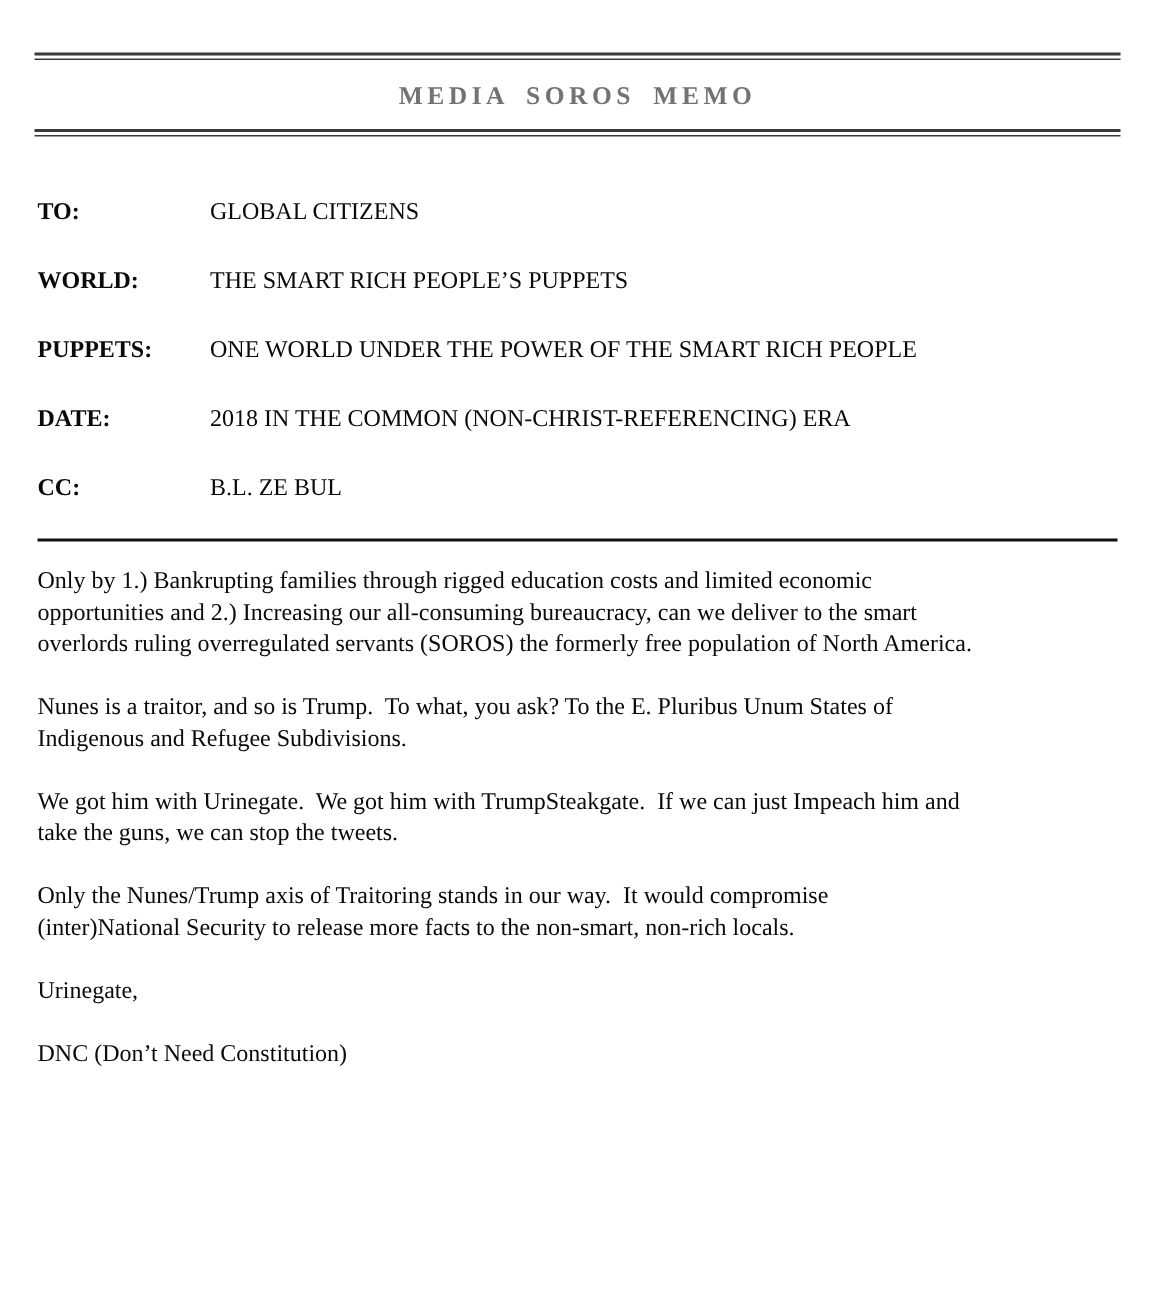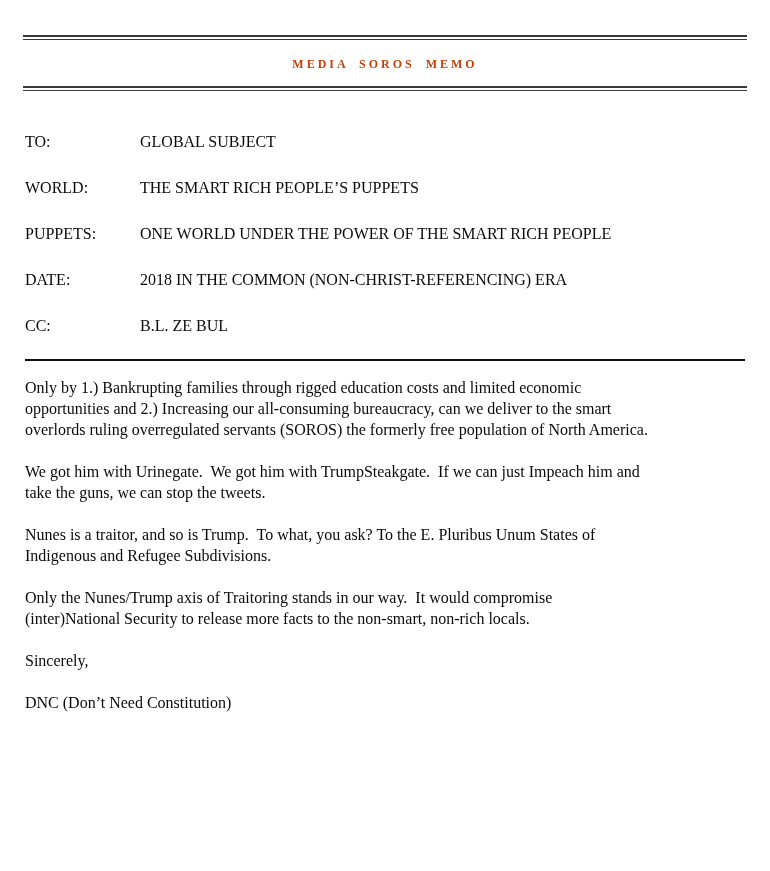--- a/index.html
+++ b/index.html
@@ -28,41 +28,41 @@
     height: 2px;
     border-top: 2px solid #3a3a3a;
     border-bottom: 1px solid #3a3a3a;
   }
   .rule-top { margin-top: 35px; }
   .rule-under-title { margin-top: 11px; }
   .memo-title {
     margin: 13px 0 0 0;
     width: 720px;
     text-align: center;
-    font-size: 12px;
+    font-size: 17px;
     font-weight: bold;
     letter-spacing: 3px;
     word-spacing: 5px;
     line-height: 22px;
-    color: #c2410c;
+    color: #737373;
   }
   .fields {
     margin-top: 40px;
   }
   .field-row {
     display: flex;
     line-height: 21px;
     font-size: 16px;
     margin-bottom: 25px;
   }
   .field-row:last-child { margin-bottom: 16px; justify-content: space-between; }
   .field-label {
     width: 115px;
     flex: 0 0 115px;
-    font-weight: normal;
+    font-weight: bold;
   }
   .field-value {
     flex: 1;
   }
   .separator {
     margin-top: 23px;
     width: 720px;
     height: 0;
     border-top: 2px solid #101010;
   }
@@ -84,21 +84,21 @@
 
   <div class="double-rule rule-top"></div>
 
   <h1 class="memo-title">MEDIA SOROS MEMO</h1>
 
   <div class="double-rule rule-under-title"></div>
 
   <div class="fields">
     <div class="field-row">
       <span class="field-label">TO:</span>
-      <span class="field-value">GLOBAL SUBJECT</span>
+      <span class="field-value">GLOBAL CITIZENS</span>
     </div>
     <div class="field-row">
       <span class="field-label">WORLD:</span>
       <span class="field-value">THE SMART RICH PEOPLE’S PUPPETS</span>
     </div>
     <div class="field-row">
       <span class="field-label">PUPPETS:</span>
       <span class="field-value">ONE WORLD UNDER THE POWER OF THE SMART RICH PEOPLE</span>
     </div>
     <div class="field-row">
@@ -110,23 +110,23 @@
       <span class="field-value">B.L. ZE BUL</span>
     </div>
   </div>
 
   <div class="separator"></div>
 
   <div class="body-text">
     <p>Only by 1.) Bankrupting families through rigged education costs and limited economic
 opportunities and 2.) Increasing our all-consuming bureaucracy, can we deliver to the smart
 overlords ruling overregulated servants (SOROS) the formerly free population of North America.</p>
+    <p>Nunes is a traitor, and so is Trump.  To what, you ask? To the E. Pluribus Unum States of
+Indigenous and Refugee Subdivisions.</p>
     <p>We got him with Urinegate.  We got him with TrumpSteakgate.  If we can just Impeach him and
 take the guns, we can stop the tweets.</p>
-    <p>Nunes is a traitor, and so is Trump.  To what, you ask? To the E. Pluribus Unum States of
-Indigenous and Refugee Subdivisions.</p>
     <p>Only the Nunes/Trump axis of Traitoring stands in our way.  It would compromise
 (inter)National Security to release more facts to the non-smart, non-rich locals.</p>
-    <p>Sincerely,</p>
+    <p>Urinegate,</p>
     <p>DNC (Don’t Need Constitution)</p>
   </div>
 
 </div>
 
 </body></html>

